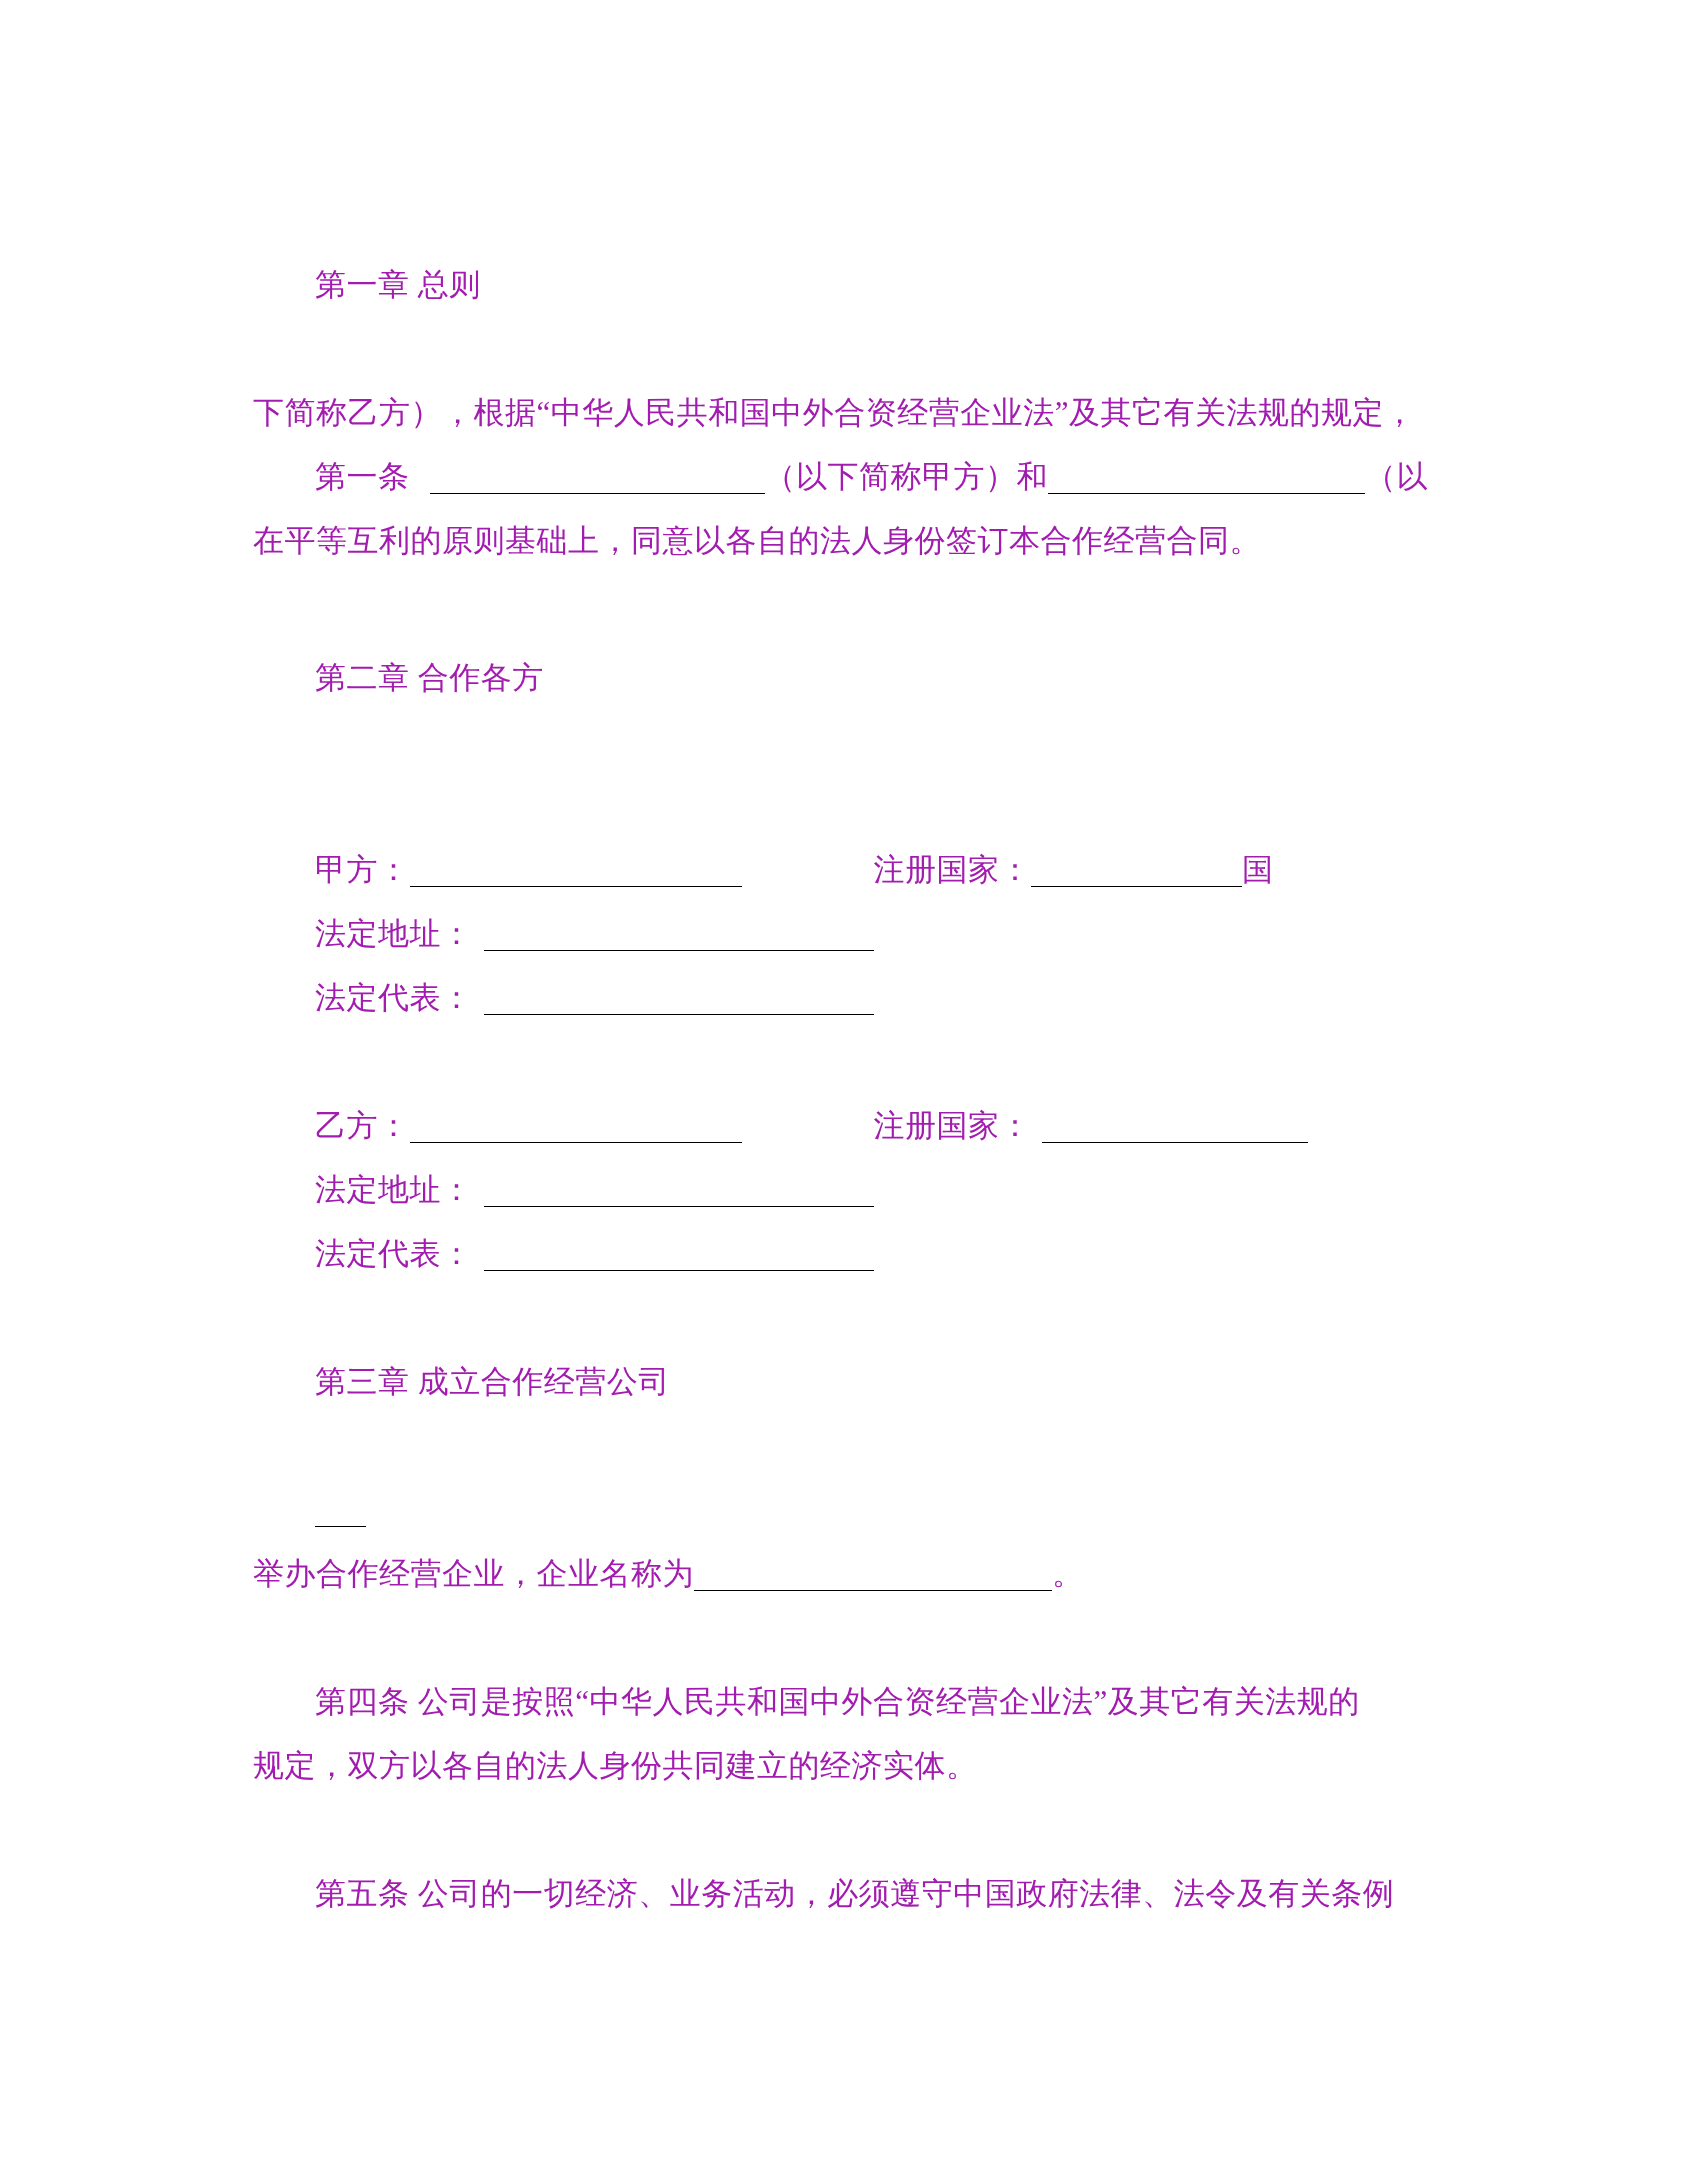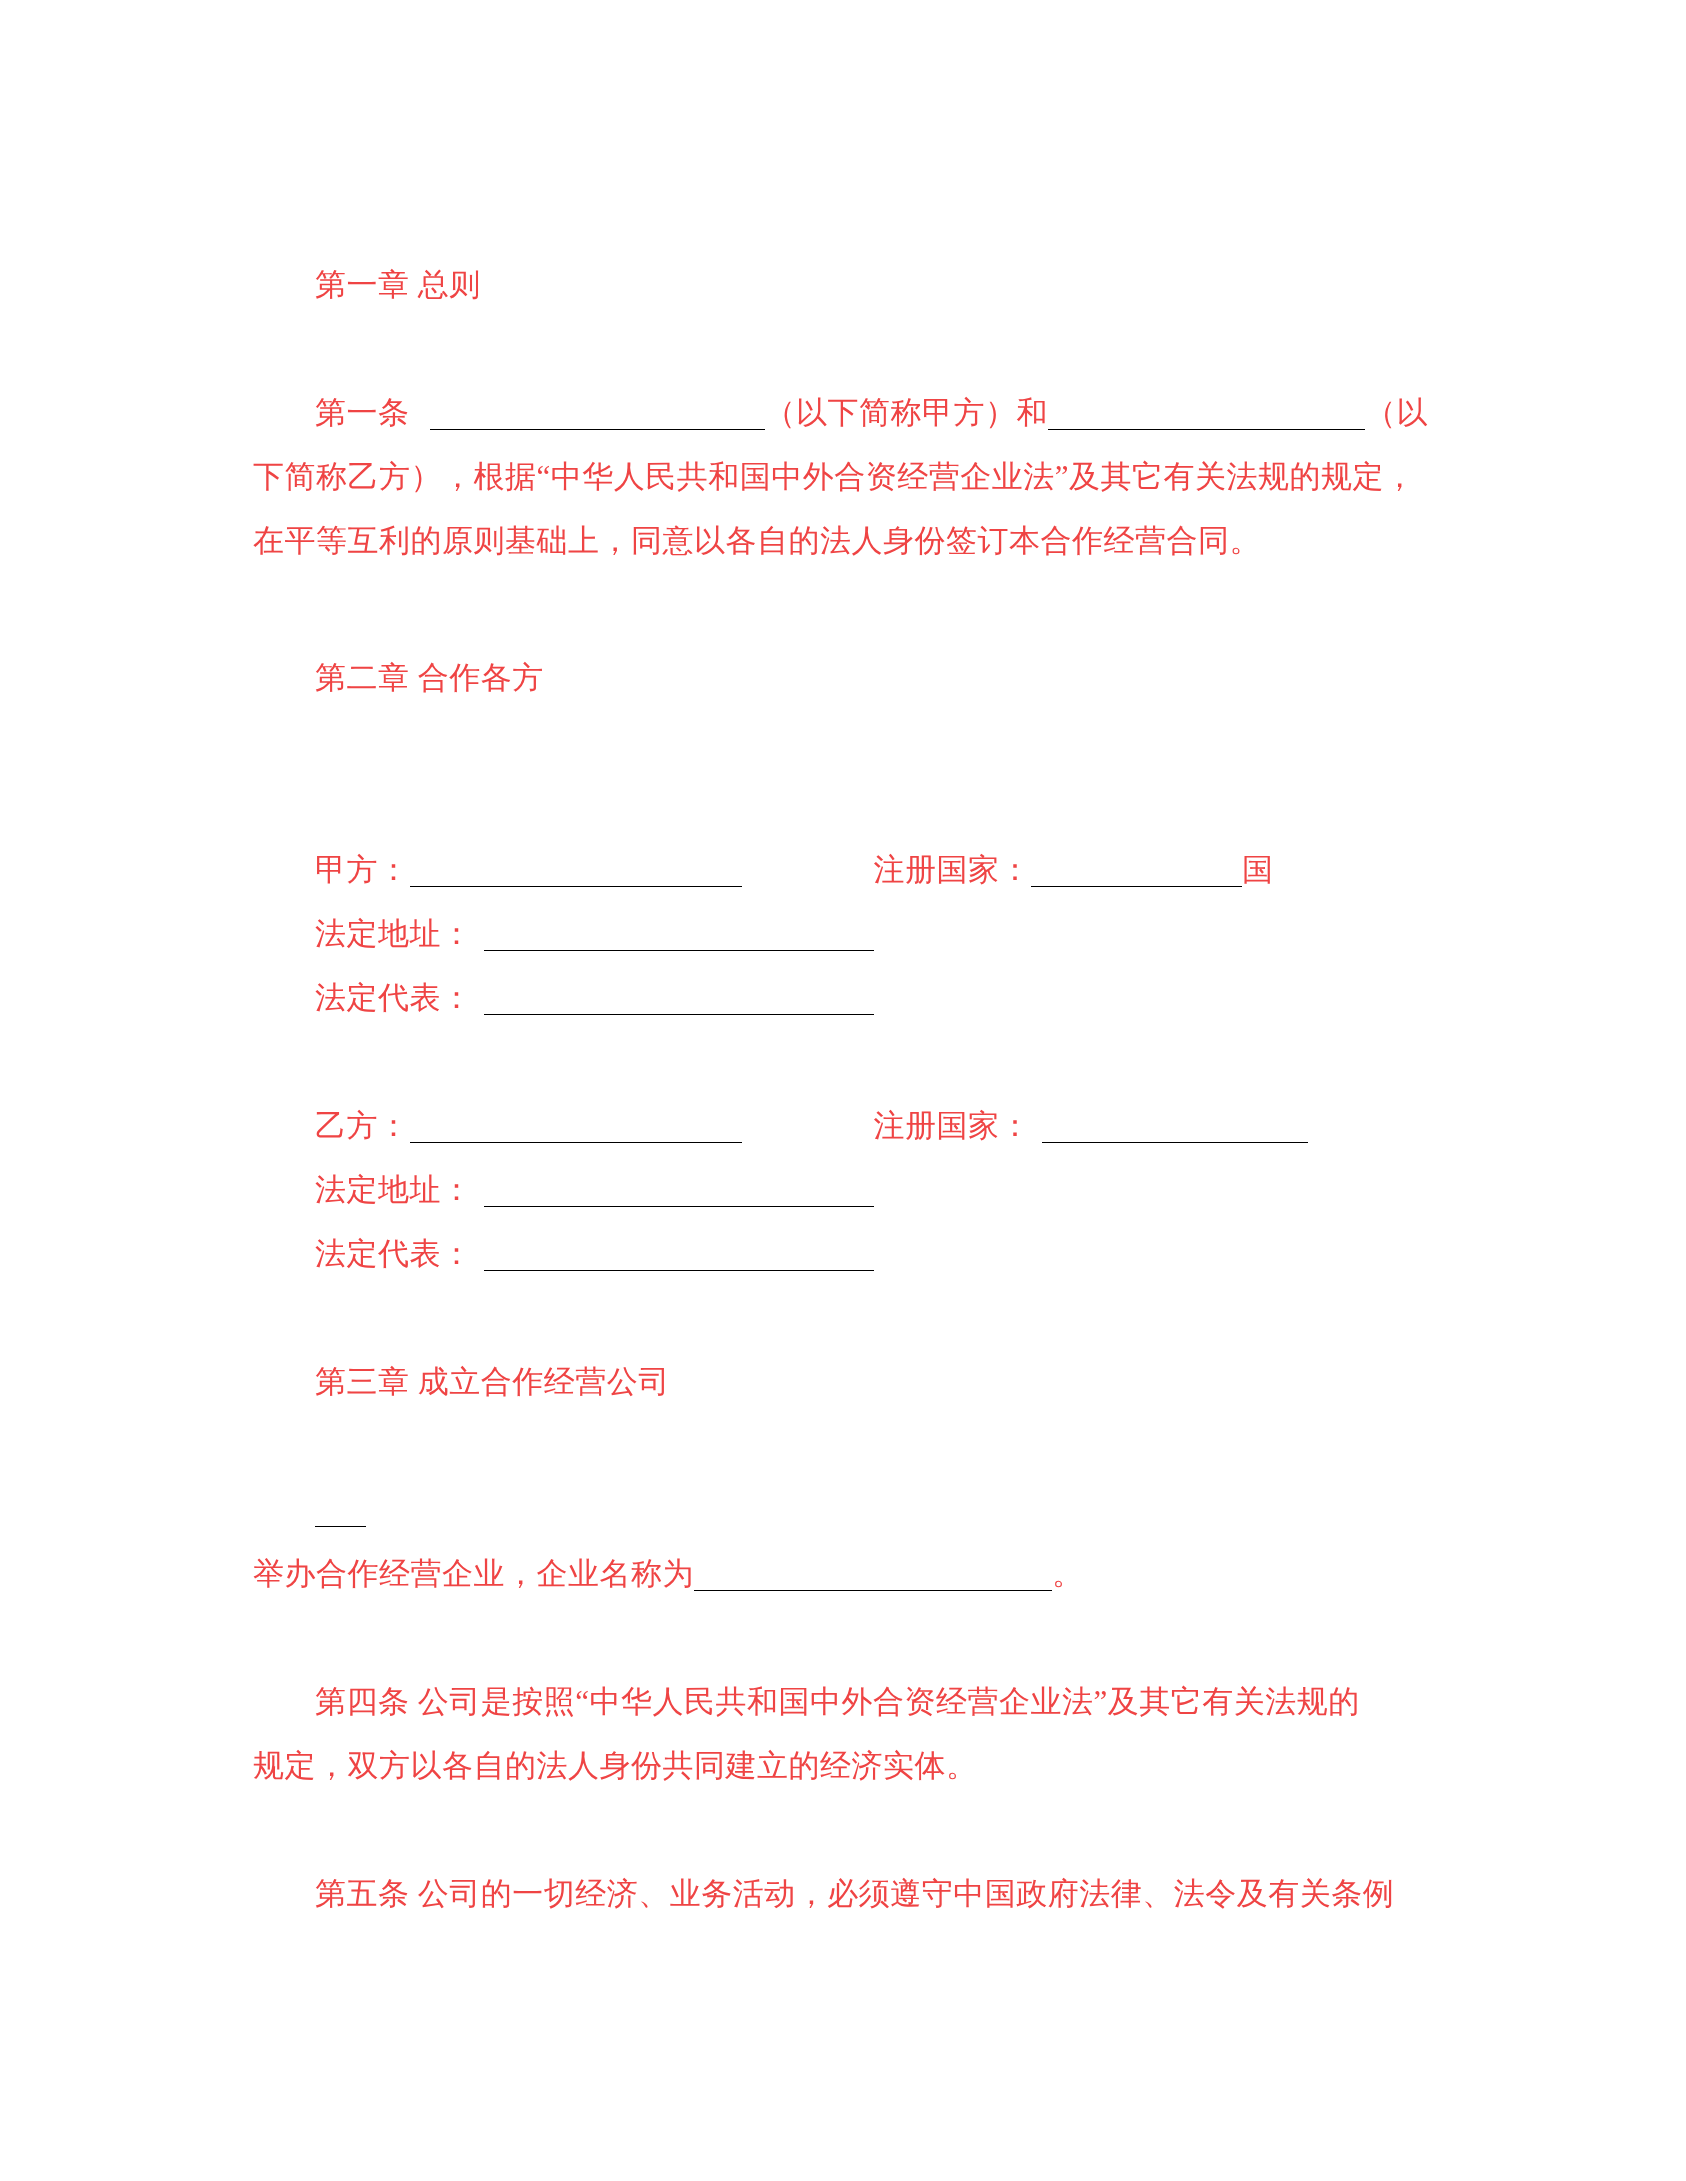--- a/index.html
+++ b/index.html
@@ -3,21 +3,21 @@
 <meta charset="utf-8">
 <style>
   html, body { margin: 0; padding: 0; }
   body { background: #888; }
   .page {
     position: relative;
     width: 1686px;
     height: 2182px;
     margin: 0 auto;
     background: #ffffff;
-    color: #ef4444;
+    color: #a21caf;
     font-family: "Liberation Serif", "DejaVu Serif", serif;
     font-size: 31px;
     box-sizing: border-box;
     padding-top: 253px;
     padding-left: 253px;
     padding-right: 37px;
     overflow: hidden;
   }
   .line {
     line-height: 64px;
@@ -36,22 +36,22 @@
   }
   .gap { display: inline-block; height: 0.9px; }
 </style>
 </head>
 <body>
 
 <div class="page">
   <div id="doc-body">
       <div class="line indent"><span class="run">第一章 总则</span></div>
       <div class="line spacer"></div>
+      <div class="line"><span class="run">下简称乙方），根据“中华人民共和国中外合资经营企业法”及其它有关法规的规定，</span></div>
       <div class="line indent"><span class="run">第一条</span><span class="gap" style="width: 20px;"></span><span class="blank" style="width: 335px; border-bottom-color: rgb(0, 0, 0);"></span><span class="run">（以下简称甲方）和</span><span class="blank" style="width: 317px; border-bottom-color: rgb(0, 0, 0);"></span><span class="run">（以</span></div>
-      <div class="line"><span class="run">下简称乙方），根据“中华人民共和国中外合资经营企业法”及其它有关法规的规定，</span></div>
       <div class="line"><span class="run">在平等互利的原则基础上，同意以各自的法人身份签订本合作经营合同。</span></div>
       <div class="line spacer"></div>
       <div class="line indent" style="margin-top: 9.2px;"><span class="run">第二章 合作各方</span></div>
       <div class="line spacer"></div>
       <div class="line spacer"></div>
       <div class="line indent"><span class="run">甲方：</span><span class="blank" style="width: 332px; border-bottom-color: rgb(0, 0, 0);"></span><span class="gap" style="width: 132px;"></span><span class="run">注册国家：</span><span class="blank" style="width: 211px; border-bottom-color: rgb(0, 0, 0);"></span><span class="run">国</span></div>
       <div class="line indent"><span class="run">法定地址：</span><span class="gap" style="width: 11px;"></span><span class="blank" style="width: 390px; border-bottom-color: rgb(0, 0, 0);"></span></div>
       <div class="line indent"><span class="run">法定代表：</span><span class="gap" style="width: 11px;"></span><span class="blank" style="width: 390px; border-bottom-color: rgb(0, 0, 0);"></span></div>
       <div class="line spacer"></div>
       <div class="line indent"><span class="run">乙方：</span><span class="blank" style="width: 332px; border-bottom-color: rgb(0, 0, 0);"></span><span class="gap" style="width: 132px;"></span><span class="run">注册国家：</span><span class="gap" style="width: 11px;"></span><span class="blank" style="width: 266px; border-bottom-color: rgb(0, 0, 0);"></span></div>

